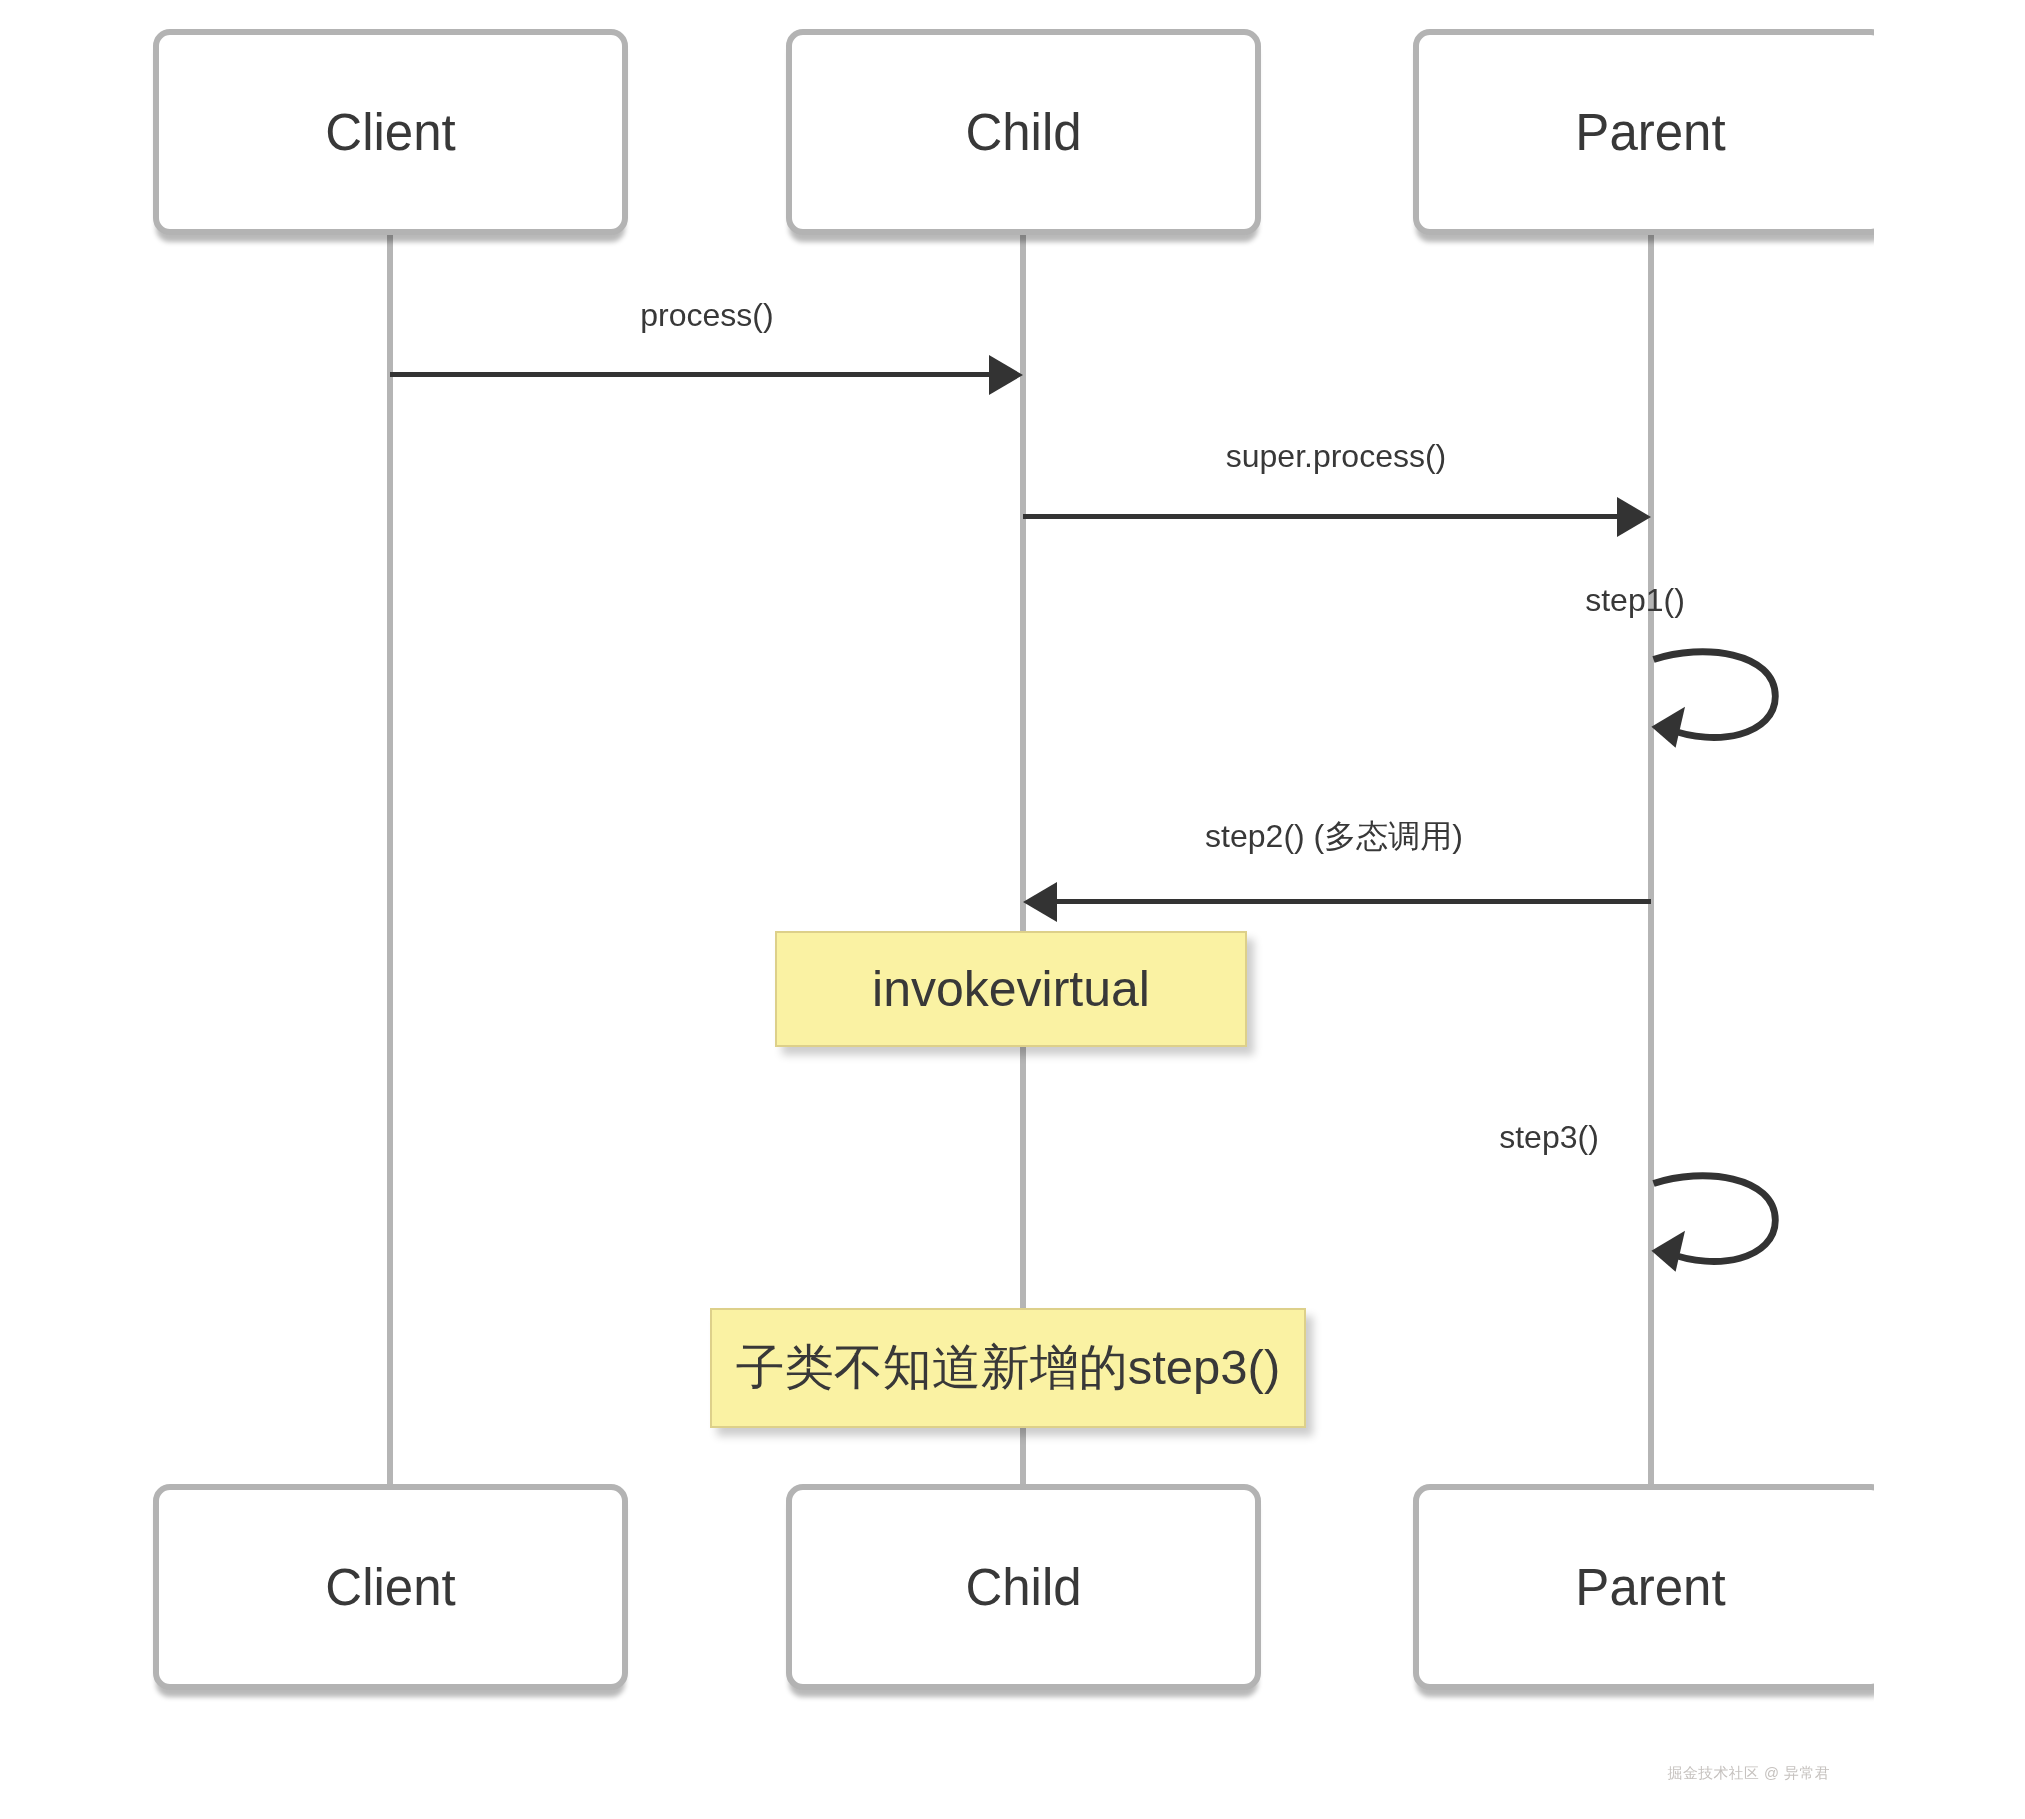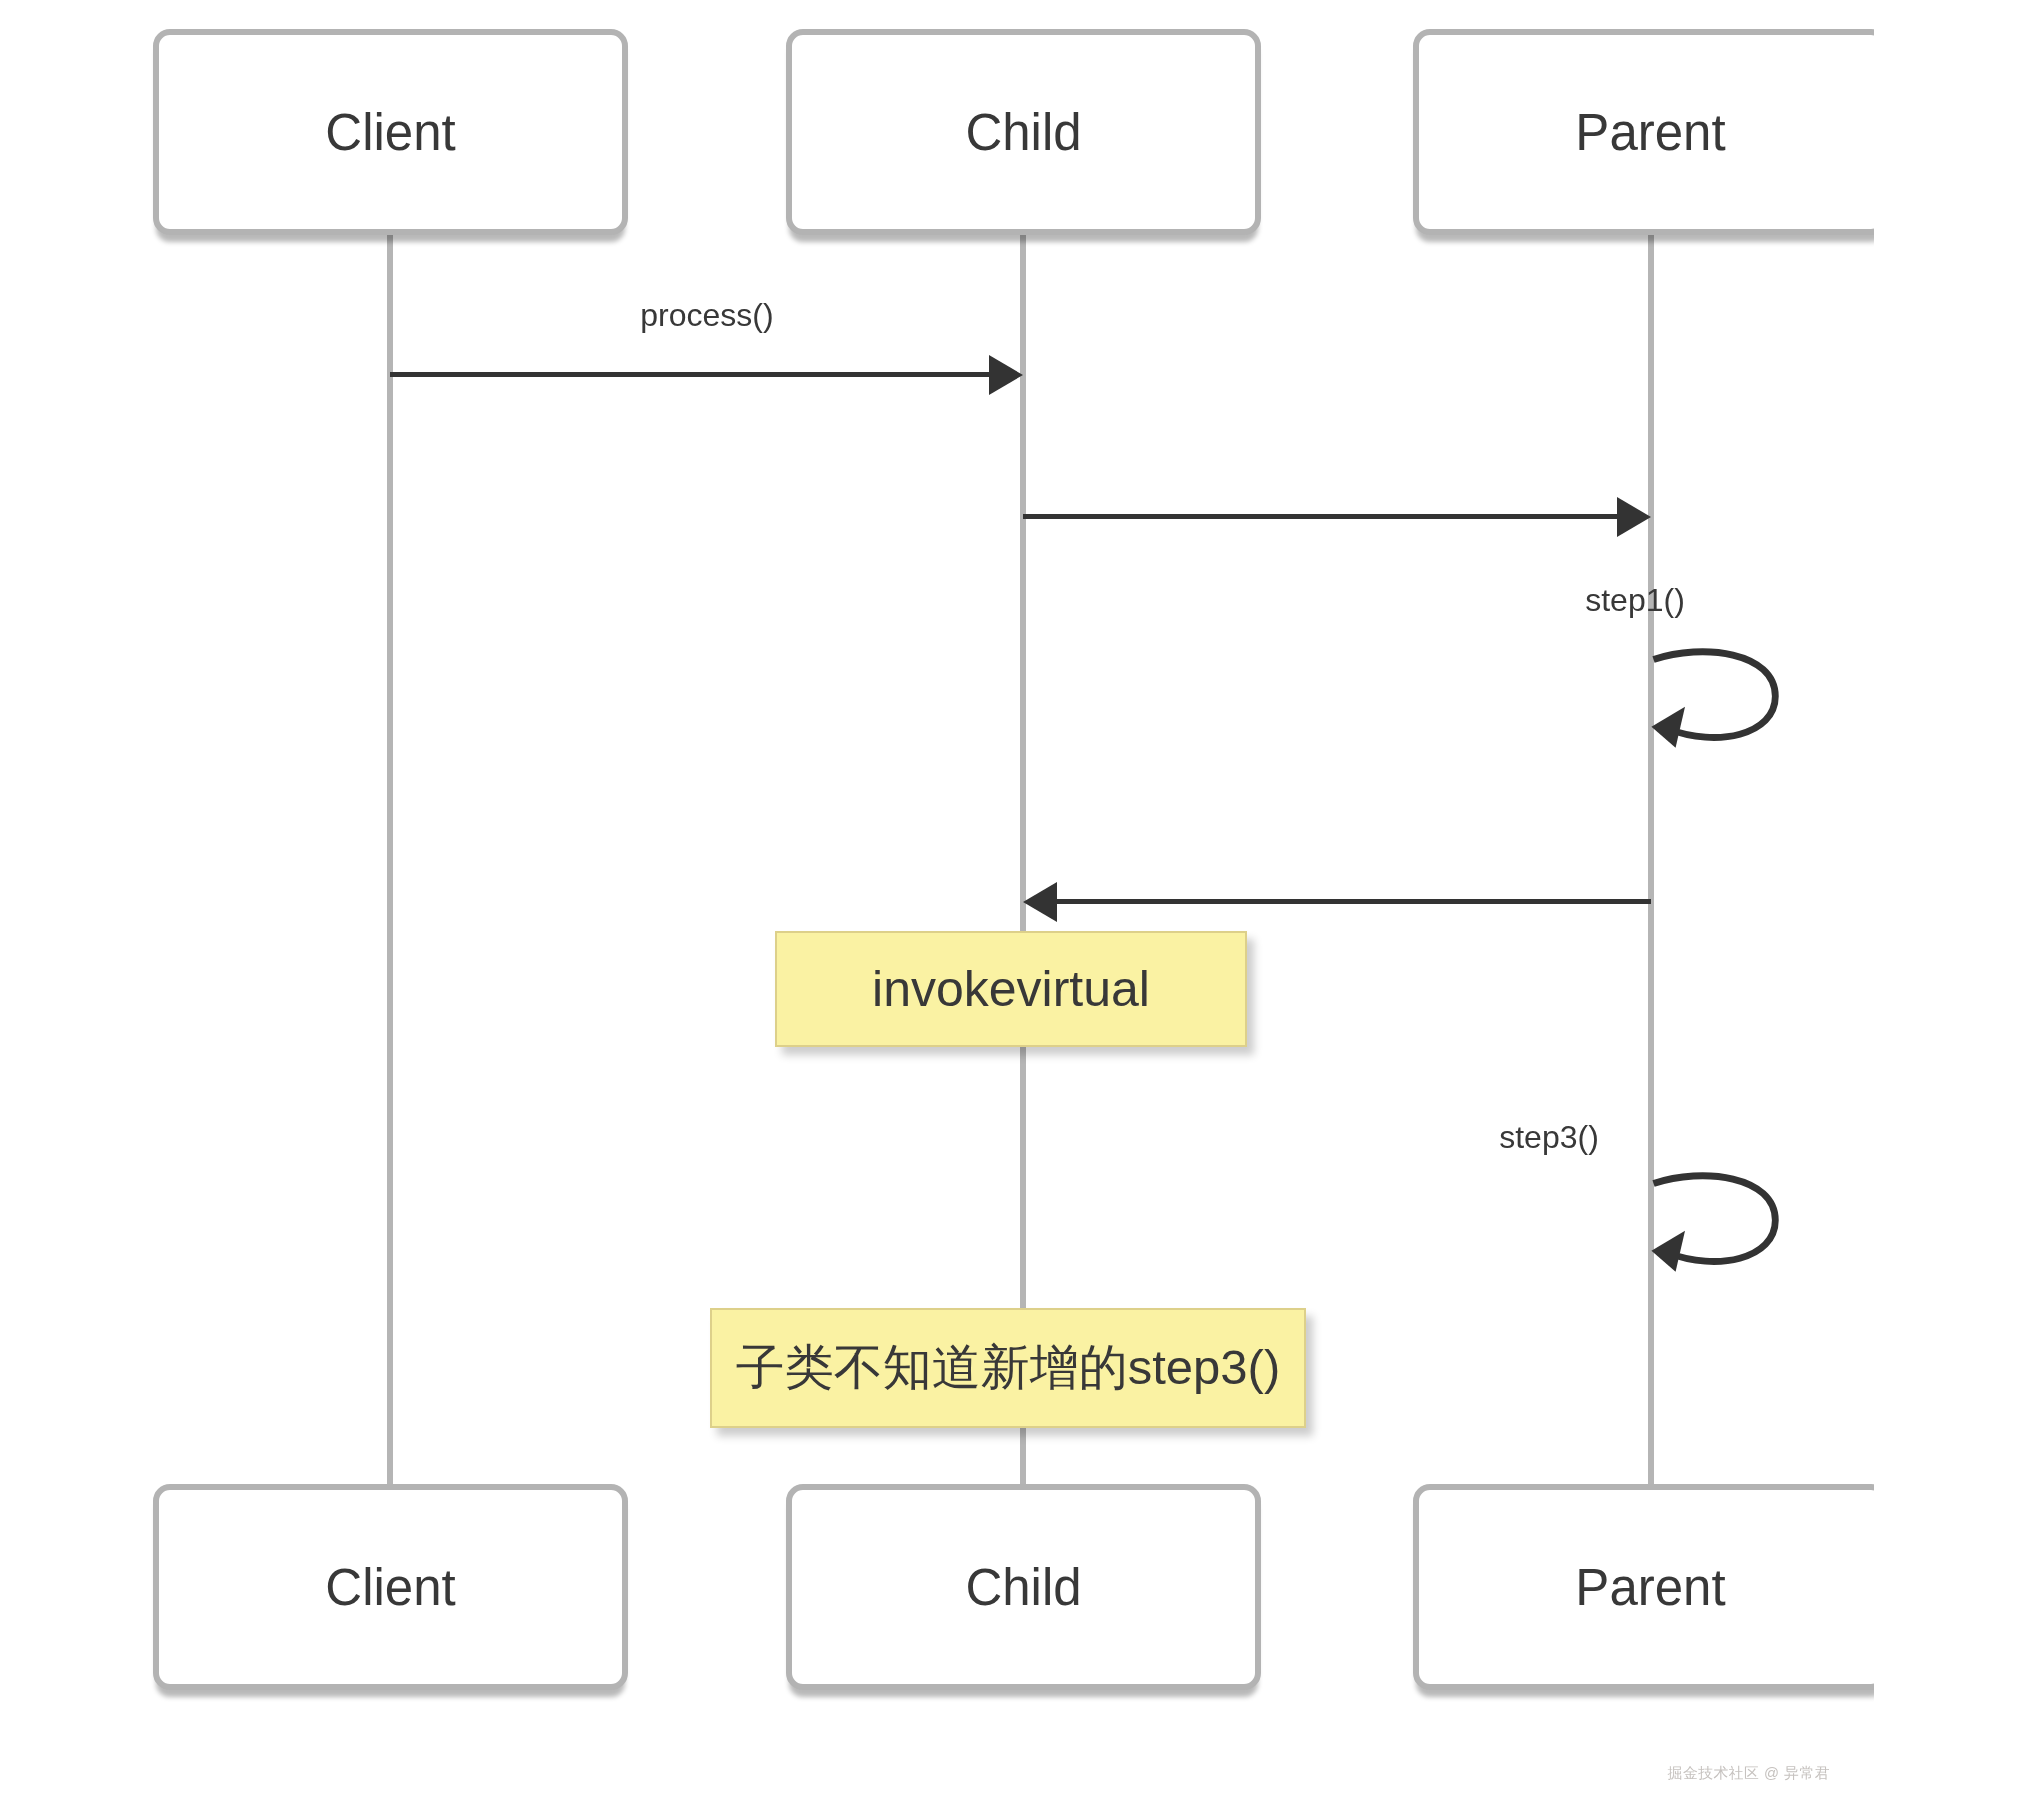--- a/index.html
+++ b/index.html
@@ -51,29 +51,31 @@
     <span class="label">Child</span>
   </div>
   <div class="actor-box" style="left:1413px;top:29px;">
     <span class="label">Parent</span>
   </div>
 
   <div class="msg-label" style="left:707px;top:297px;">process()</div>
   <div class="shaft" style="left:390px;top:372px;width:601px;"></div>
   <div class="head-r" style="left:989px;top:355px;"></div>
 
+  <div class="msg-label" style="left:1336px;top:438px;">super.process()</div>
   <div class="shaft" style="left:1023px;top:514px;width:596px;"></div>
   <div class="head-r" style="left:1617px;top:497px;"></div>
 
   <div class="msg-label" style="left:1635px;top:582px;">step1()</div>
   <svg class="self-loop" style="left:1650px;top:648px;" viewBox="0 0 250 200">
     <path d="M 6 22 C 100 -10, 238 8, 238 92 C 238 166, 126 190, 34 154" fill="none" stroke="var(--arrow,#333333)" stroke-width="13"></path>
     <polygon points="2,150 66,112 48,190" fill="var(--arrow,#333333)"></polygon>
   </svg>
 
+  <div class="msg-label" style="left:1334px;top:815px;">step2() (多态调用)</div>
   <div class="head-l" style="left:1023px;top:882px;"></div>
   <div class="shaft" style="left:1055px;top:899px;width:596px;"></div>
 
   <div class="note n1" style="left:775px;top:931px;width:472px;height:116px;">
     <span>invokevirtual</span>
   </div>
 
   <div class="msg-label" style="left:1549px;top:1107px;margin-top:12px;">step3()</div>
   <svg class="self-loop" style="left:1650px;top:1172px;" viewBox="0 0 250 200">
     <path d="M 6 22 C 100 -10, 238 8, 238 92 C 238 166, 126 190, 34 154" fill="none" stroke="var(--arrow,#333333)" stroke-width="13"></path>

